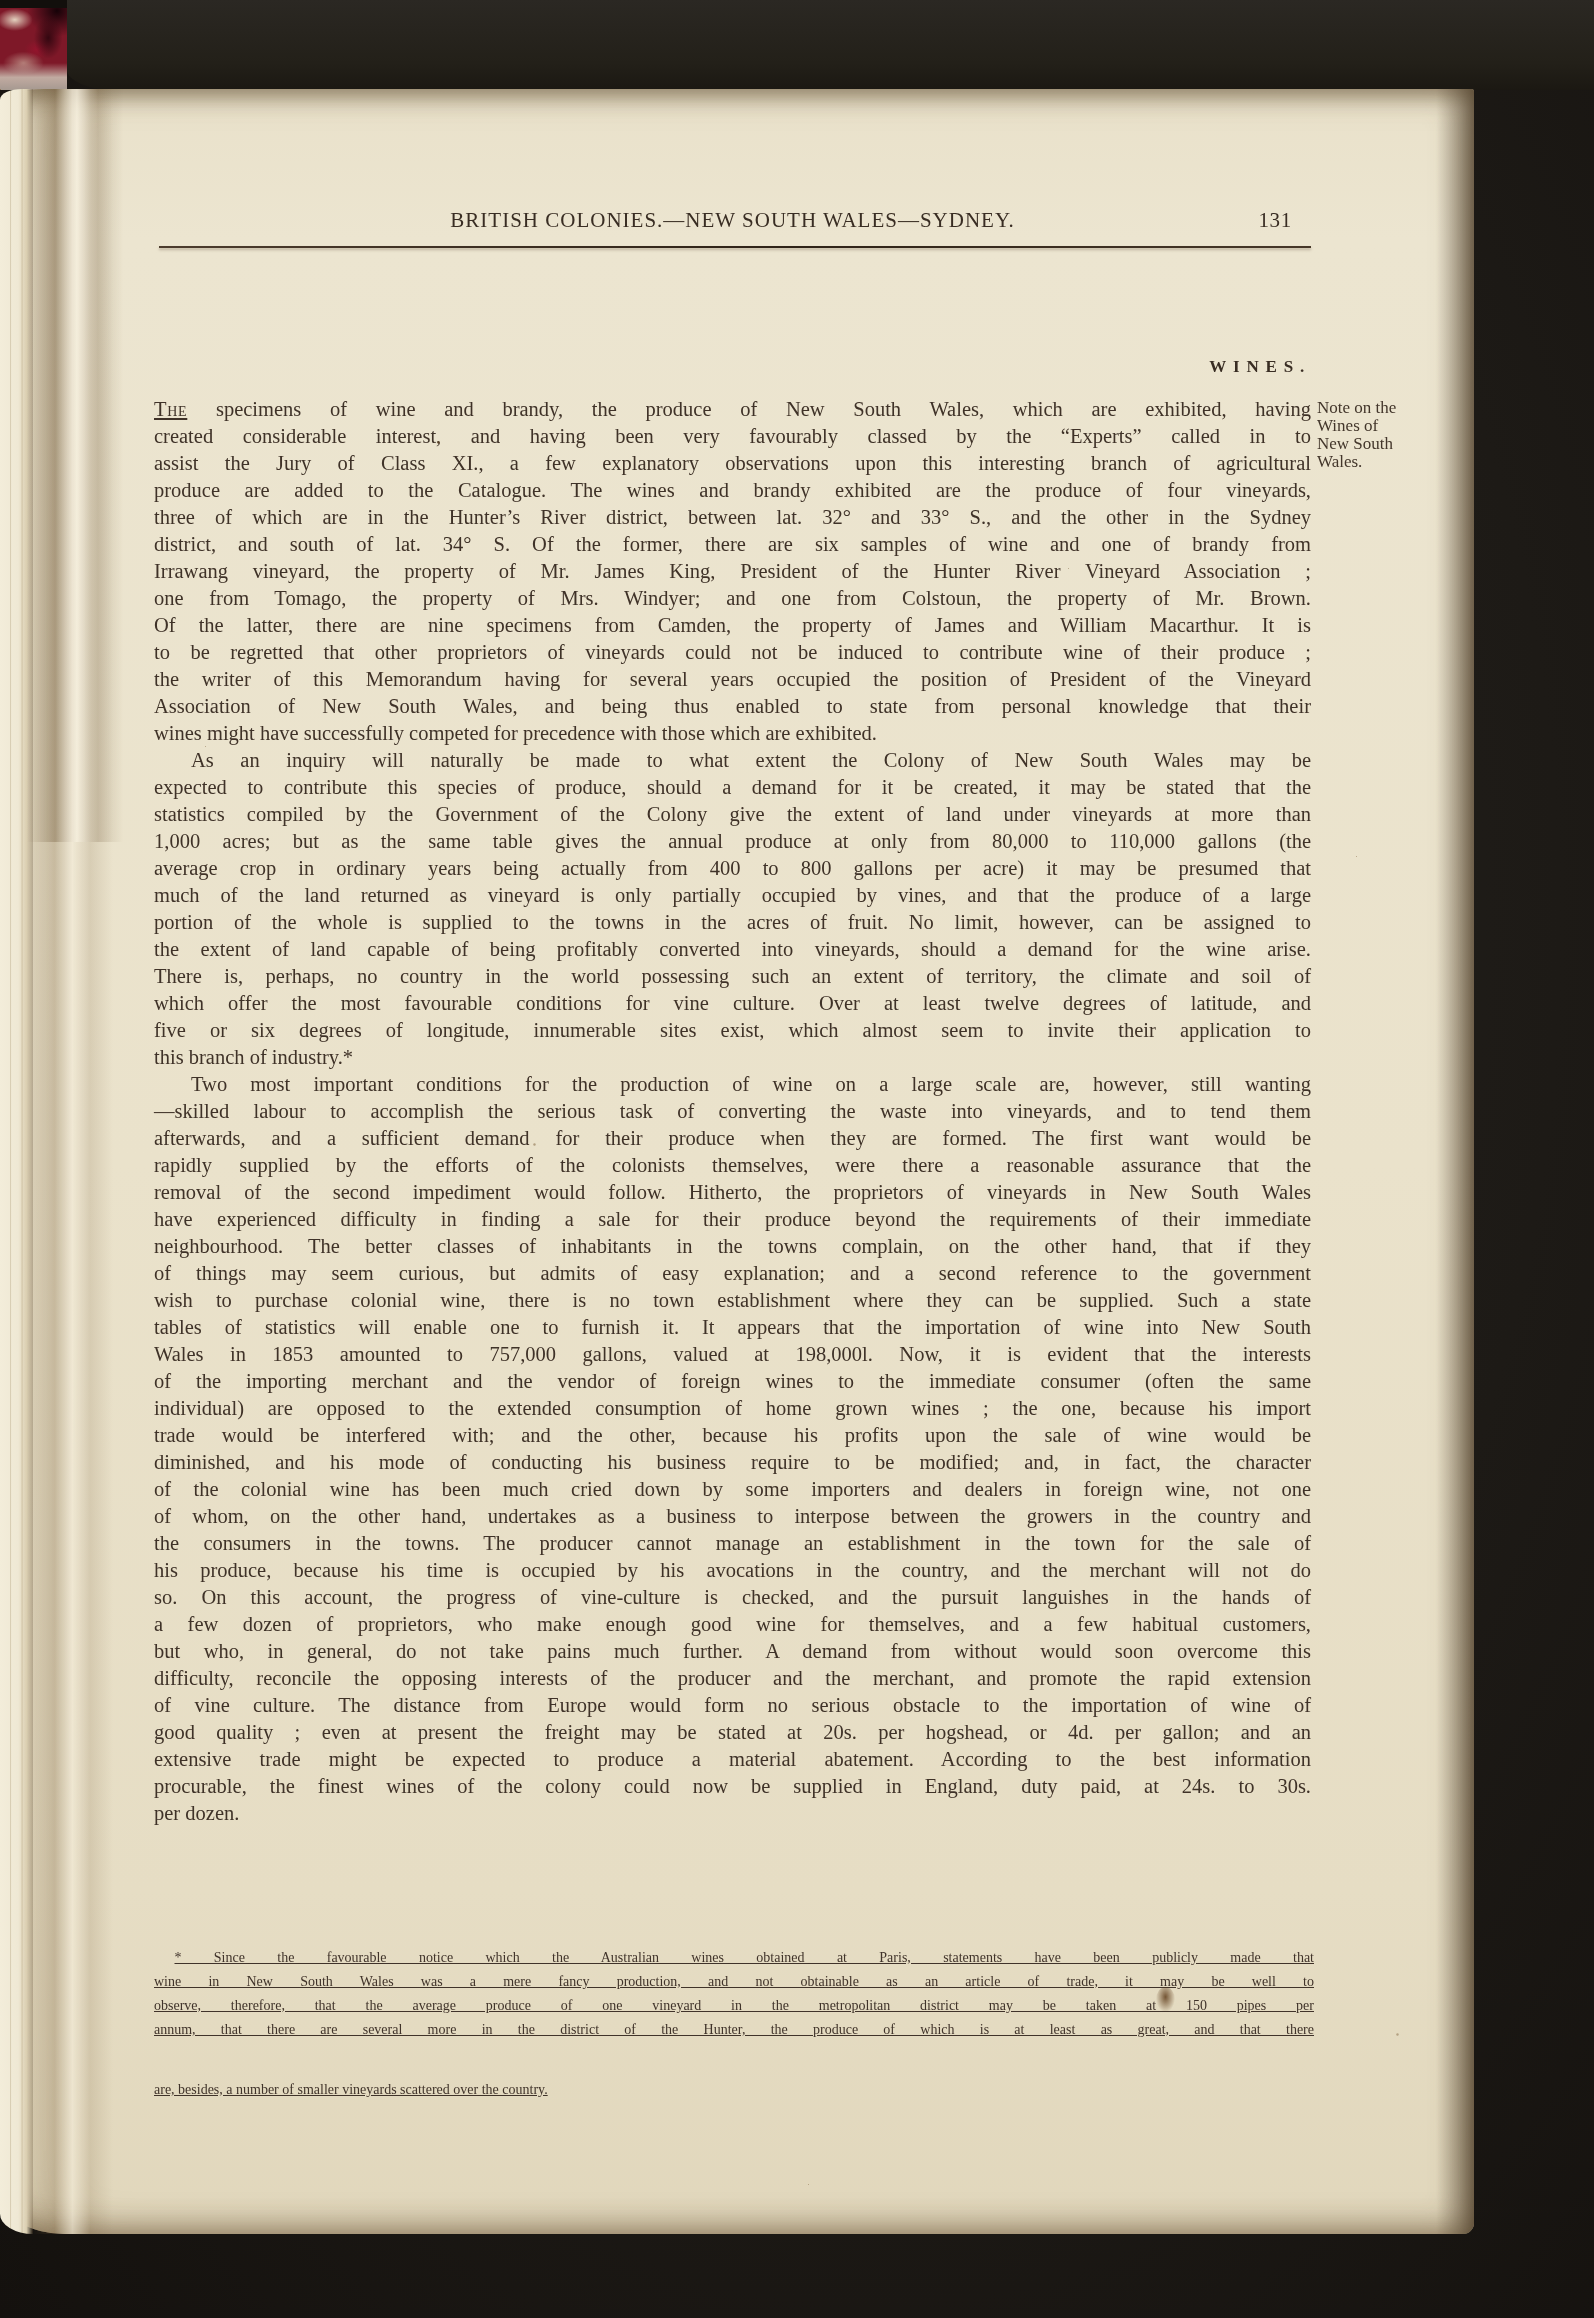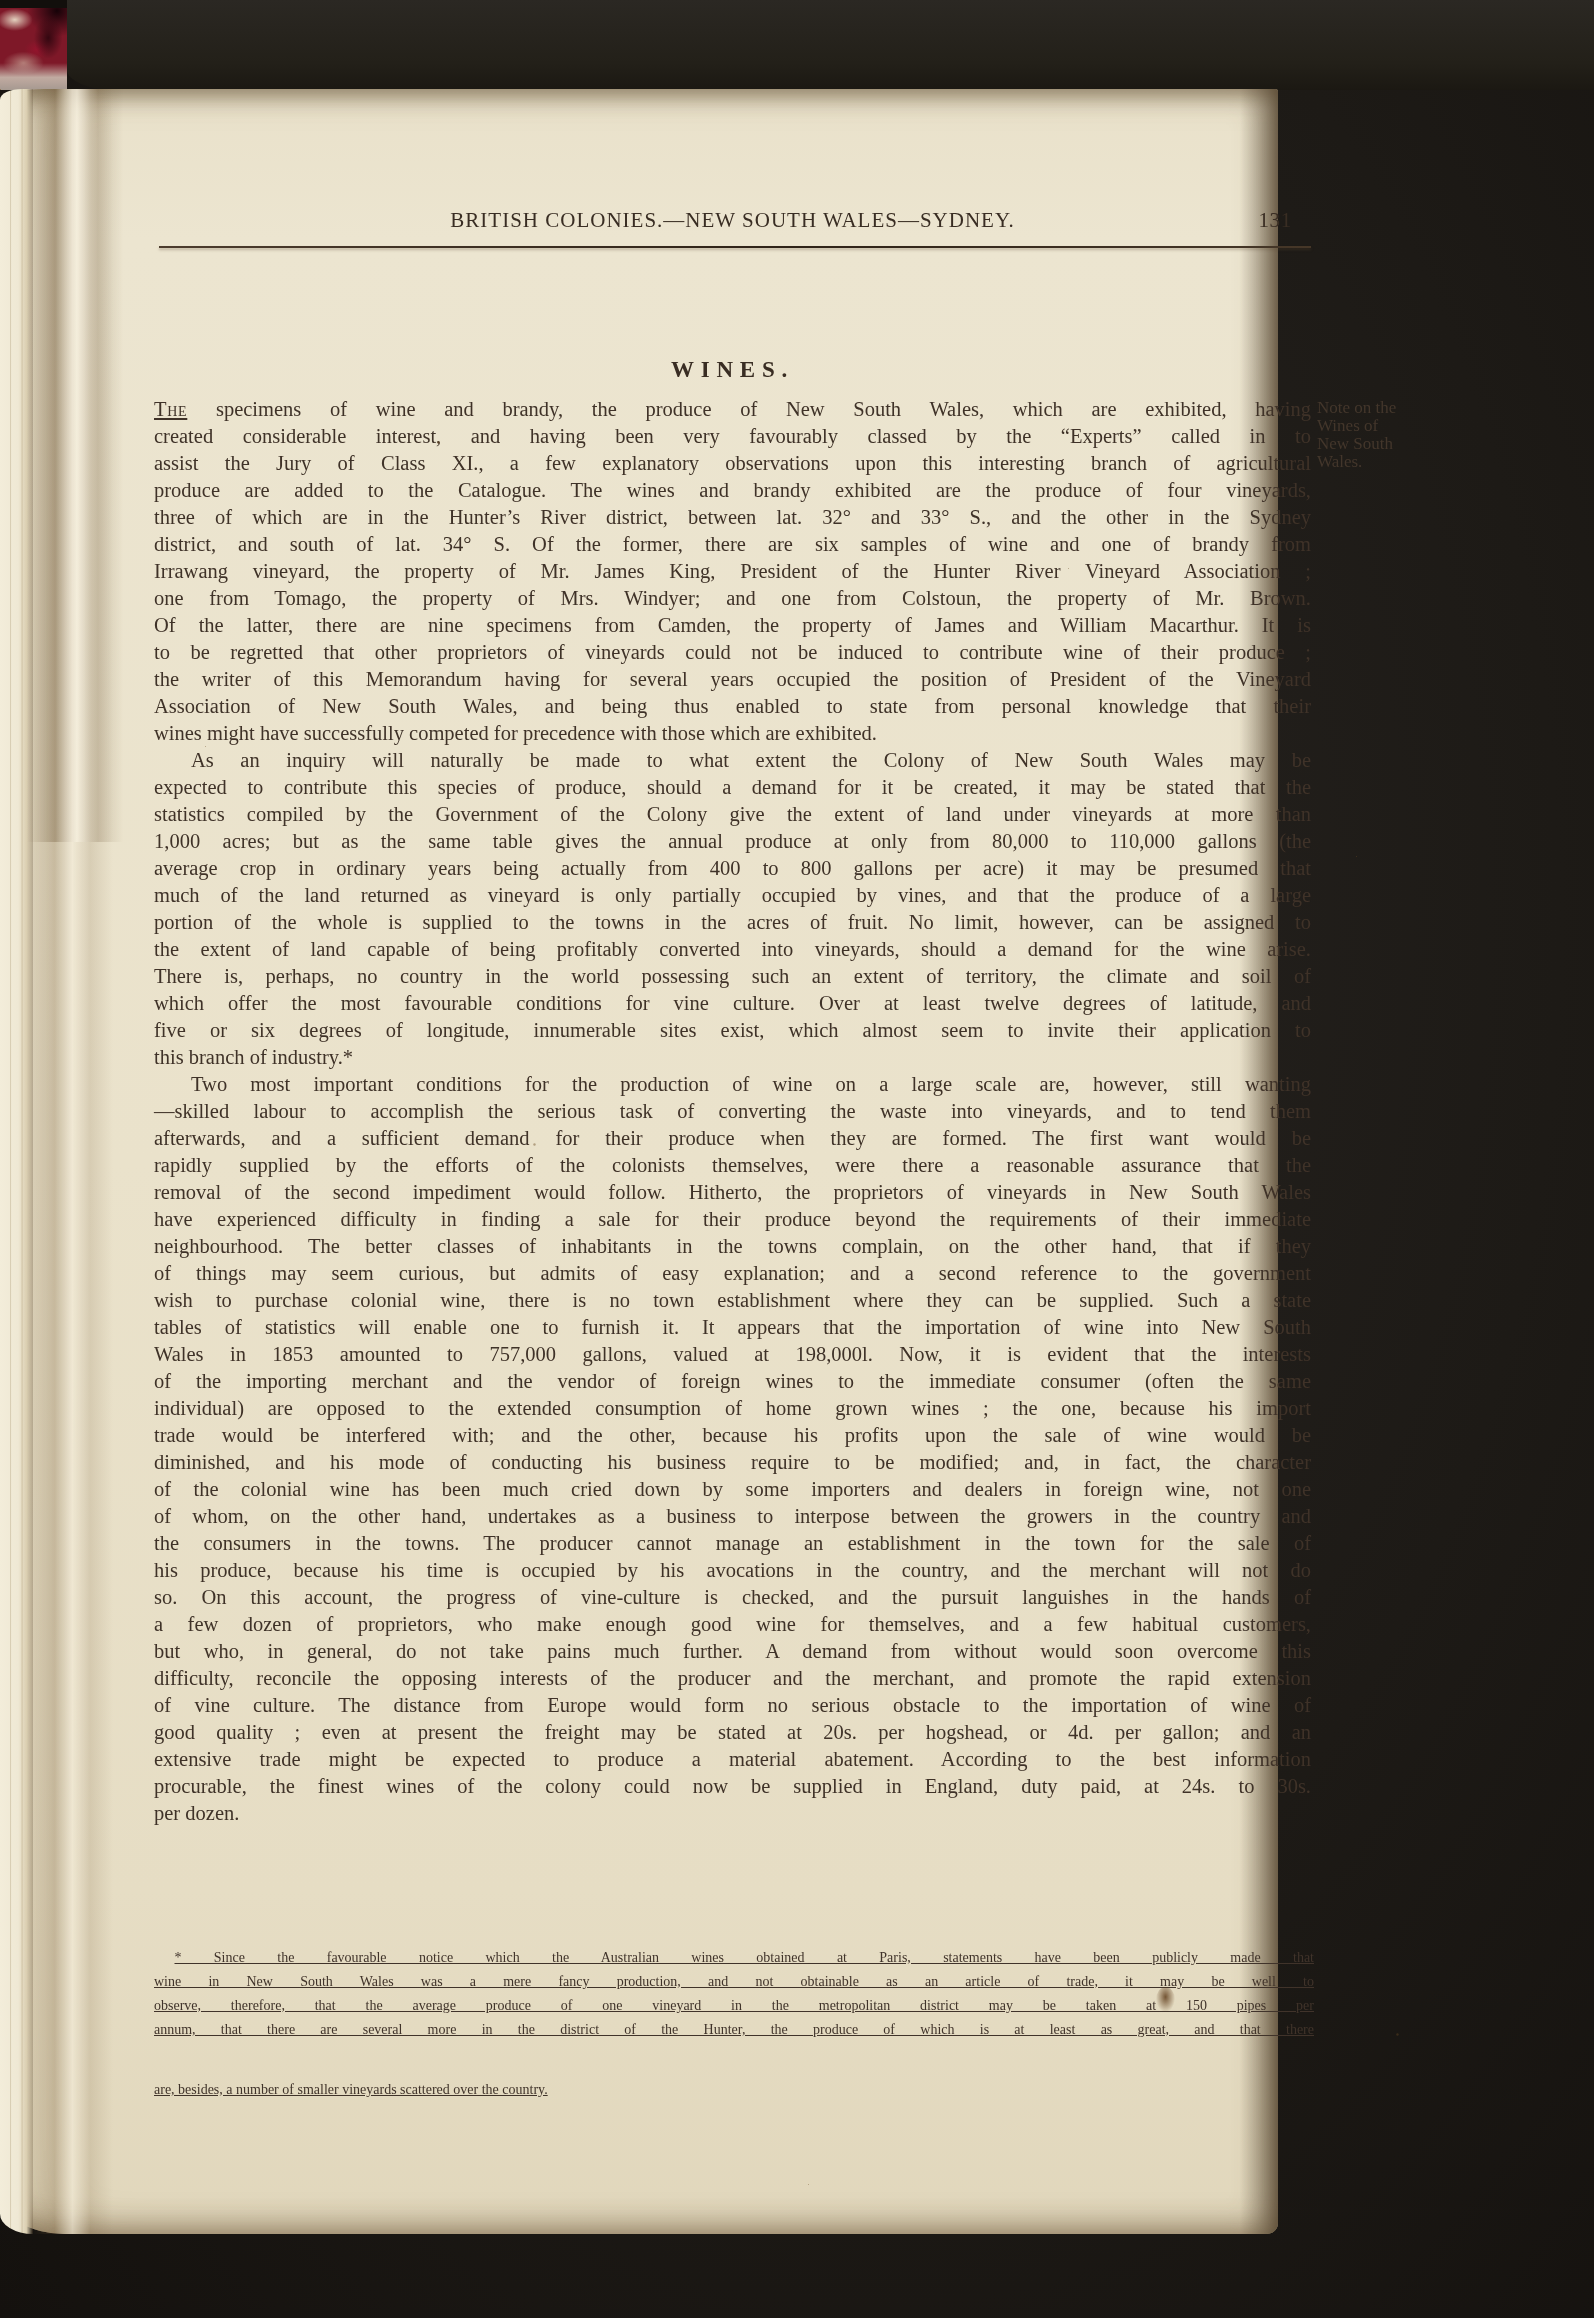--- a/index.html
+++ b/index.html
@@ -21,21 +21,21 @@
       radial-gradient(ellipse 18px 13.7px at 55% 55%, rgba(150,20,45,.9), rgba(150,20,45,0) 70%);
   }
   .endpaper-cap{position:absolute;left:0;top:0;width:67px;height:8.2px;background:#120f0c;}
   .top-band{
     position:absolute;left:67px;top:0;right:0;height:90px;
     background:linear-gradient(180deg,#2b2823 0%,#232019 70%,#1b1812 100%);
     border-bottom-left-radius:48px 20.5px;
   }
   
   .page{
-    position:absolute;left:0;top:89px;width:1278px;height:2145px;
+    position:absolute;left:0;top:89px;width:1474px;height:2145px;
     background:linear-gradient(180deg,#e9e1ca 0%,#ece5d0 7%,#eae2cb 50%,#e6ddc4 84%,#e1d7bc 100%);
     border-radius:44px 2.7px 11px 65px / 20.5px 2.7px 11px 40px;
     box-shadow:
       inset 0 8.2px 18px rgba(80,60,35,.38),
       inset -13.7px 0 31.5px rgba(92,70,40,.30),
       inset 0 -11px 23px rgba(92,70,40,.28),
       inset 48px 0 62px -23px rgba(112,86,50,.32);
   }
   
   .fold-edge{
@@ -65,22 +65,22 @@
     position:absolute;left:0;right:0;text-align:center;
     font-size:21px;letter-spacing:1px;white-space:nowrap;
   }
   .page-num{position:absolute;right:19px;top:0;font-size:21px;letter-spacing:0.7px;}
   .rule{
     position:absolute;left:159px;top:157px;width:1152px;height:2.1px;
     background:linear-gradient(90deg,#4c3c2d 0%,#2e2216 55%,#463728 100%);
     box-shadow:0 2.1px 2.7px rgba(90,70,45,.35);
   }
   .section-title{
-    position:absolute;left:154px;top:268px;width:1157px;text-align:center;
-    font-size:23px;font-weight:700;letter-spacing:6.8px;color:#392d23;
+    position:absolute;left:154px;top:268px;width:1157px;text-align:right;
+    font-size:17px;font-weight:700;letter-spacing:6.8px;color:#392d23;
   }
   
   .body-text{
     position:absolute;left:154px;top:307px;width:1157px;
     font-size:20.5px;line-height:27px;color:#3f3228;
   }
   .textline{
     height:27px;text-align:justify;text-align-last:justify;
     white-space:normal;overflow:visible;
   }

